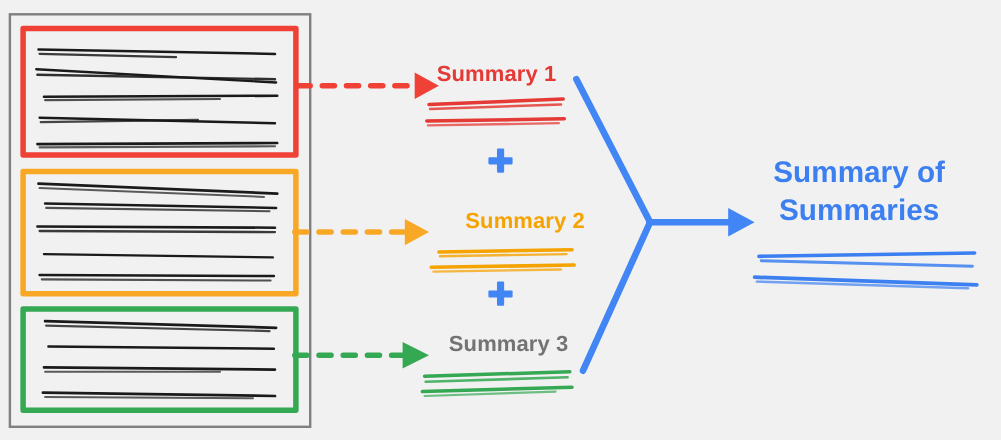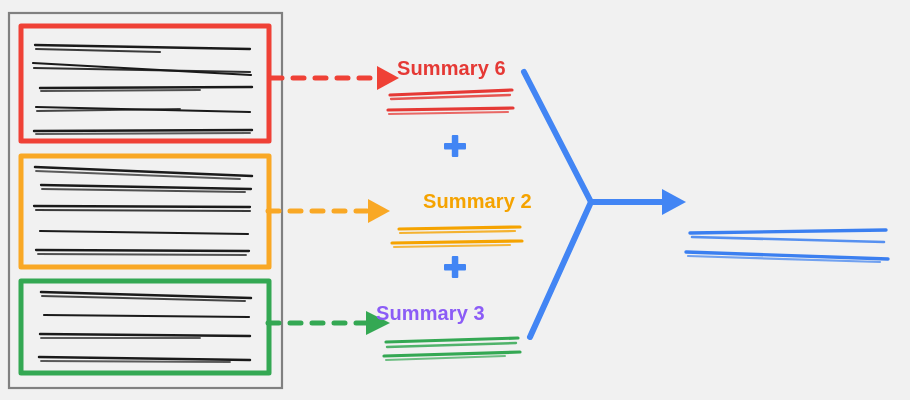--- a/index.html
+++ b/index.html
@@ -32,21 +32,21 @@
     font-weight: 600;
     white-space: nowrap;
     line-height: 1;
   }
   .summary-label {
     font-size: 20px;
     letter-spacing: 0.1px;
   }
   #lbl-sum1 { left: 397px; top: 58px; color: #e53935; }
   #lbl-sum2 { left: 400px; top: 191px; color: #f5a300; margin-left: 23px; }
-  #lbl-sum3 { left: 376px; top: 303px; color: #8b5cf6; }
+  #lbl-sum3 { left: 408px; top: 303px; color: #737373; }
   #lbl-final {
     left: 703px;
     top: 139px;
     color: #3b7ff0;
     font-size: 27px;
     font-weight: 600;
     text-align: center;
     line-height: 1.28;
   }
   #lbl-final .l2 { display: block; }
@@ -153,20 +153,24 @@
     </g>
 
     <g stroke="#3b7ff0" fill="none" stroke-linecap="round">
       <path d="M690 233 L 886 230" stroke-width="3.4"></path>
       <path d="M692 237 L 884 242" stroke-width="2.6" opacity="0.85"></path>
       <path d="M686 252 L 888 259" stroke-width="3.4"></path>
       <path d="M688 256 L 880 262" stroke-width="2.2" opacity="0.7"></path>
     </g>
   </svg>
 
-  <div class="lbl summary-label" id="lbl-sum1">Summary 6</div>
+  <div class="lbl summary-label" id="lbl-sum1">Summary 1</div>
 
   <div class="lbl summary-label" id="lbl-sum2">Summary 2</div>
 
   <div class="lbl summary-label" id="lbl-sum3">Summary 3</div>
 
+  <div class="lbl" id="lbl-final">
+    <span class="l1">Summary of</span>
+    <span class="l2">Summaries</span>
+  </div>
 
 </div>
 
 </body></html>

